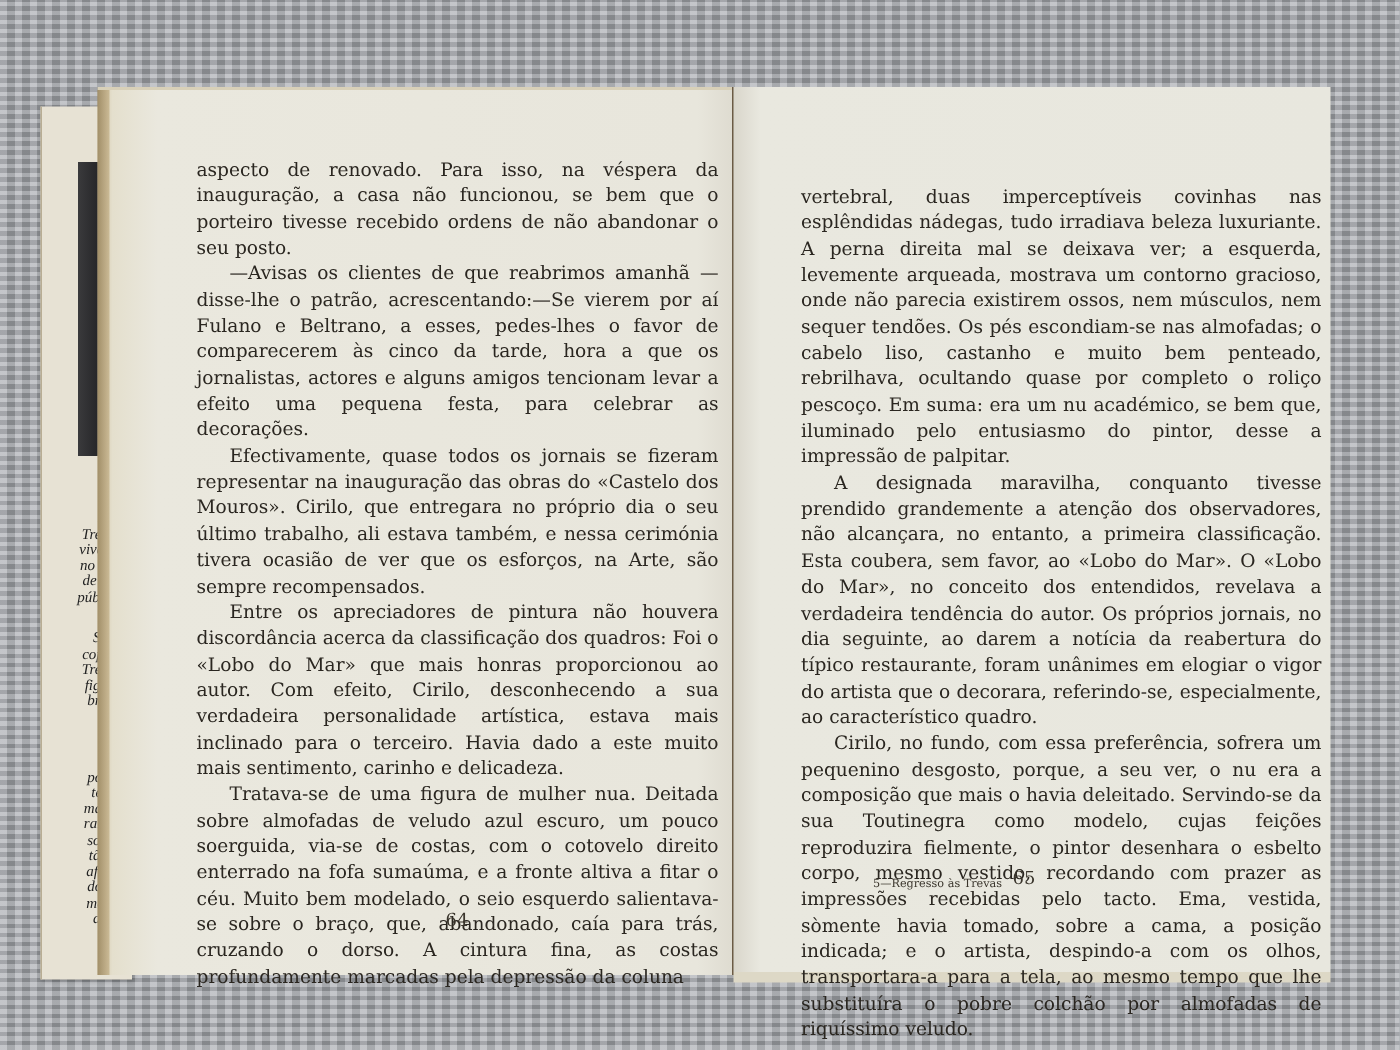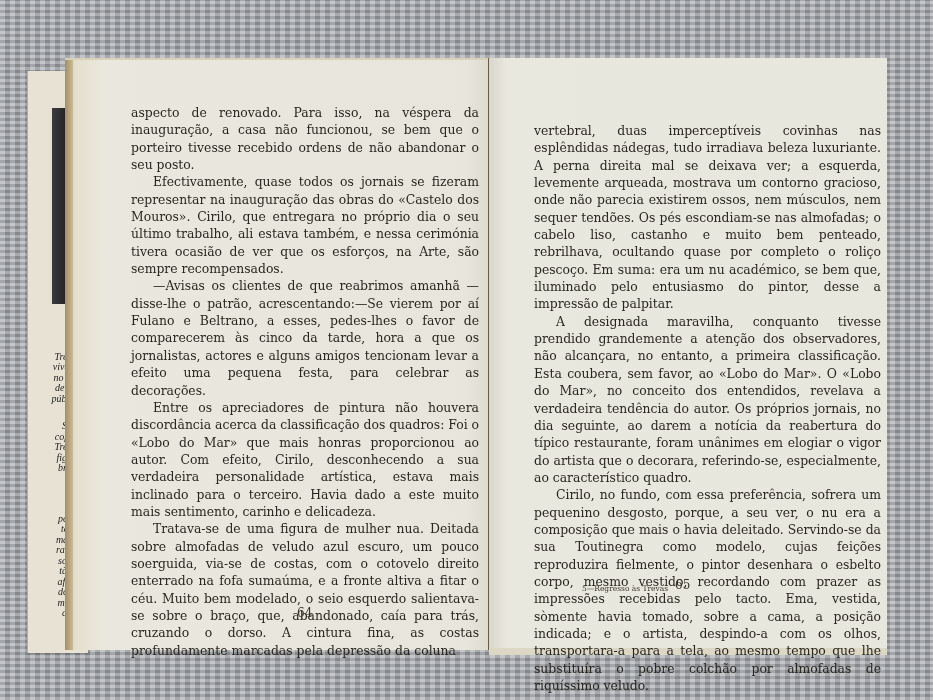--- a/index.html
+++ b/index.html
@@ -100,22 +100,22 @@
   <div>dor</div>
   <div>mei</div>
   <div>do</div>
 </div>
 
 <div class="book">
   <div class="page left">
     <div class="stain-left"></div>
     <div class="text-block">
       <p>aspecto de renovado. Para isso, na véspera da inauguração, a casa não funcionou, se bem que o porteiro tivesse recebido ordens de não abandonar o seu posto.</p>
+      <p class="indent">—Avisas os clientes de que reabrimos amanhã —disse-lhe o patrão, acrescentando:—Se vierem por aí Fulano e Beltrano, a esses, pedes-lhes o favor de comparecerem às cinco da tarde, hora a que os jornalistas, actores e alguns amigos tencionam levar a efeito uma pequena festa, para celebrar as decorações.</p>
       <p class="indent">Efectivamente, quase todos os jornais se fizeram representar na inauguração das obras do «Castelo dos Mouros». Cirilo, que entregara no próprio dia o seu último trabalho, ali estava também, e nessa cerimónia tivera ocasião de ver que os esforços, na Arte, são sempre recompensados.</p>
-      <p class="indent">—Avisas os clientes de que reabrimos amanhã —disse-lhe o patrão, acrescentando:—Se vierem por aí Fulano e Beltrano, a esses, pedes-lhes o favor de comparecerem às cinco da tarde, hora a que os jornalistas, actores e alguns amigos tencionam levar a efeito uma pequena festa, para celebrar as decorações.</p>
       <p class="indent">Entre os apreciadores de pintura não houvera discordância acerca da classificação dos quadros: Foi o «Lobo do Mar» que mais honras proporcionou ao autor. Com efeito, Cirilo, desconhecendo a sua verdadeira personalidade artística, estava mais inclinado para o terceiro. Havia dado a este muito mais sentimento, carinho e delicadeza.</p>
       <p class="indent">Tratava-se de uma figura de mulher nua. Deitada sobre almofadas de veludo azul escuro, um pouco soerguida, via-se de costas, com o cotovelo direito enterrado na fofa sumaúma, e a fronte altiva a fitar o céu. Muito bem modelado, o seio esquerdo salientava-se sobre o braço, que, abandonado, caía para trás, cruzando o dorso. A cintura fina, as costas profundamente marcadas pela depressão da coluna</p>
     </div>
     <div class="page-number">64</div>
   </div>
 
   <div class="spine"></div>
 
   <div class="page right">
     <div class="text-block">

